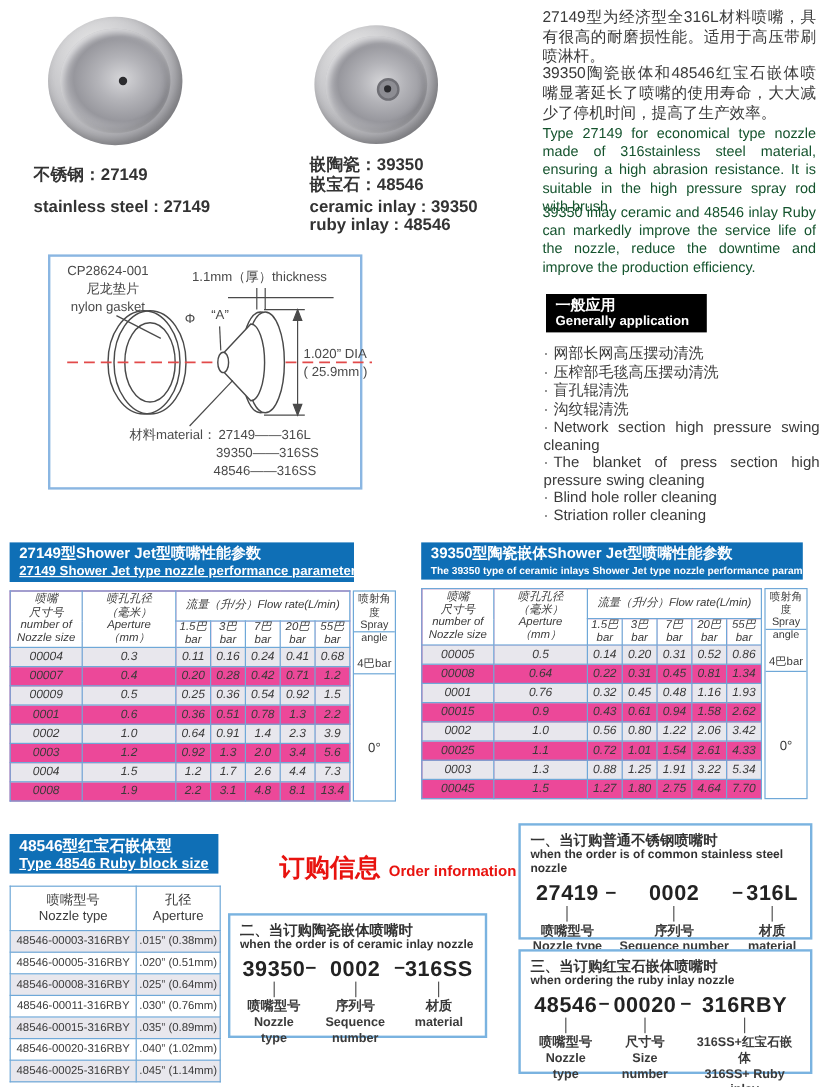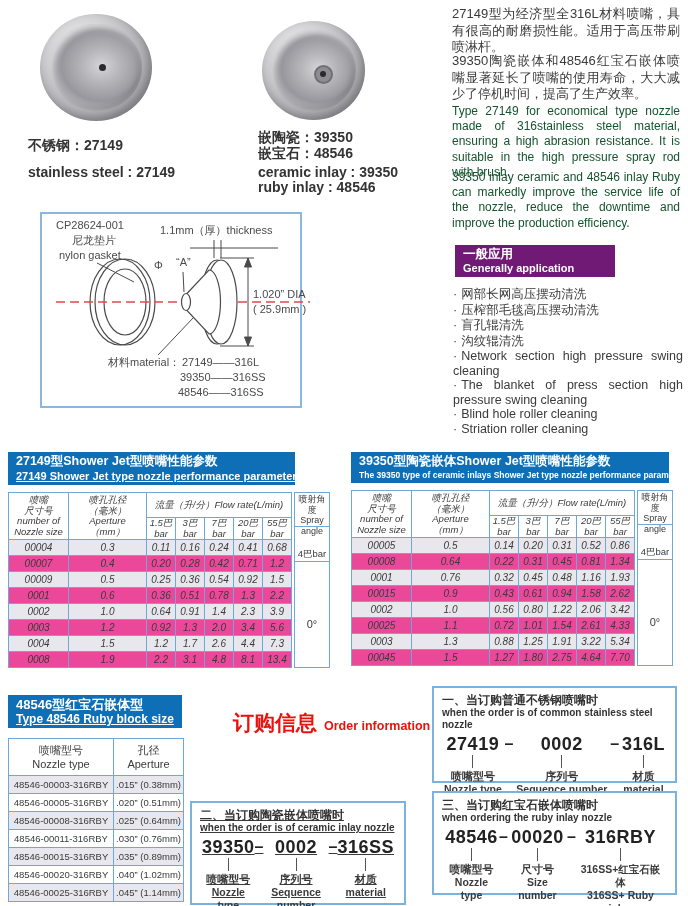--- a/index.html
+++ b/index.html
@@ -24,22 +24,22 @@
                border:2px solid #8ab6e2;box-sizing:border-box;background:#fff;}
   #drawing-box svg{display:block;}
   .dwg-text{font-size:11px;fill:#4a4a4a;font-family:"Liberation Sans","DejaVu Sans",sans-serif;}
 
   
   .para-cn{position:absolute;left:452px;width:228px;font-size:13px;line-height:16.5px;
            text-align:justify;color:#3a3a3a;}
   .para-en{position:absolute;left:452px;width:228px;font-size:12px;line-height:15.2px;
            text-align:justify;color:#14532d;}
 
-  .app-banner{position:absolute;left:455px;top:245px;width:160px;box-sizing:border-box;
-              background:#701a75;color:#fff;padding:2px 8px;}
+  .app-banner{position:absolute;left:455px;top:245px;width:134px;box-sizing:border-box;
+              background:#000000;color:#fff;padding:2px 8px;}
   .app-banner .cn{font-size:12.5px;font-weight:bold;line-height:15px;}
   .app-banner .en{font-size:11px;font-weight:bold;line-height:13px;}
   .bullets-cn{position:absolute;left:453px;top:287px;width:230px;font-size:12.5px;line-height:15.5px;}
   .bullets-en{position:absolute;left:453px;top:349px;width:230px;font-size:12.5px;line-height:14.5px;}
   .bullets-en .b-line{text-align:justify;}
   .b-line .dot{margin-right:4px;}
 
   
   .perf{position:absolute;}
   .banner{background:#0f6fb6;color:#fff;padding:2px 8px;box-sizing:border-box;}
@@ -546,21 +546,21 @@
       <div class="ob-dash">–</div>
       <div class="part">
         <div class="val">316L</div>
         <div class="tick"></div>
         <div class="lab-cn">材质</div>
         <div class="lab-en">material</div>
       </div>
     </div>
   </div>
 
-  <div class="obox" style="left:190px;top:801px;width:216px;height:104px;text-decoration:underline;">
+  <div class="obox" style="left:190px;top:761px;width:216px;height:104px;">
     <div class="ob-cn">二、当订购陶瓷嵌体喷嘴时</div>
     <div class="ob-en">when the order is of ceramic inlay nozzle</div>
     <div class="ob-parts">
       <div class="part">
         <div class="val">39350</div>
         <div class="tick"></div>
         <div class="lab-cn">喷嘴型号</div>
         <div class="lab-en">Nozzle type</div>
       </div>
       <div class="ob-dash">–</div>

